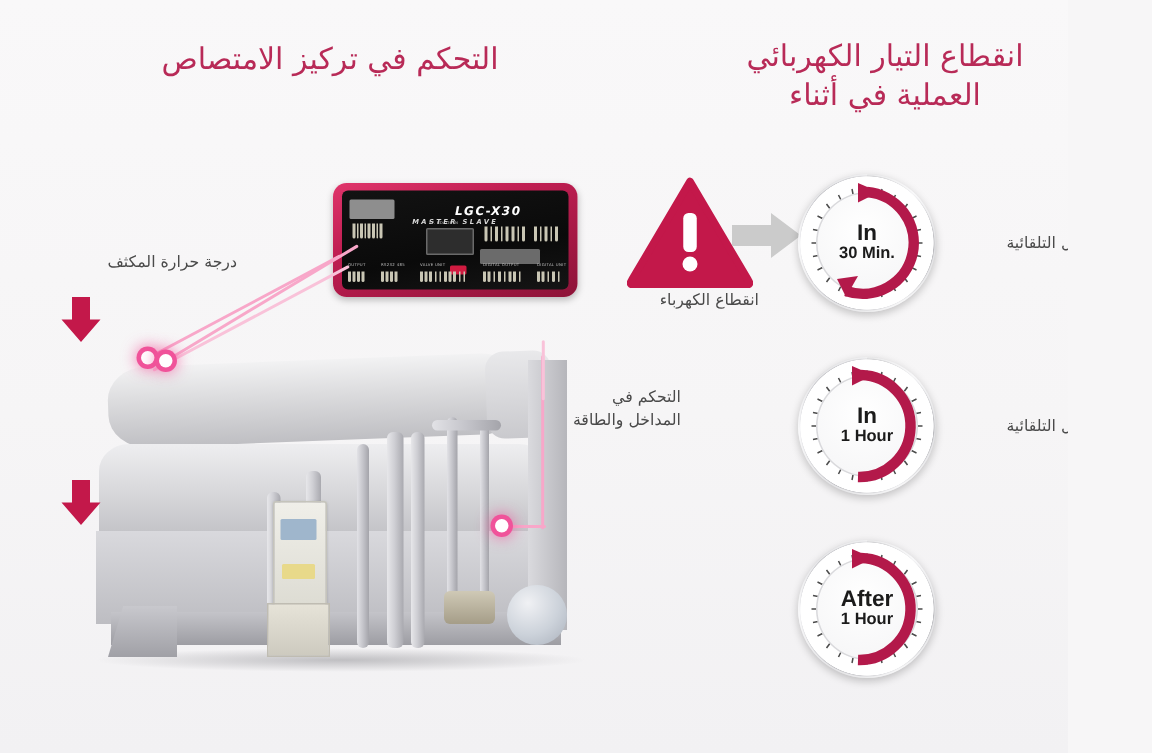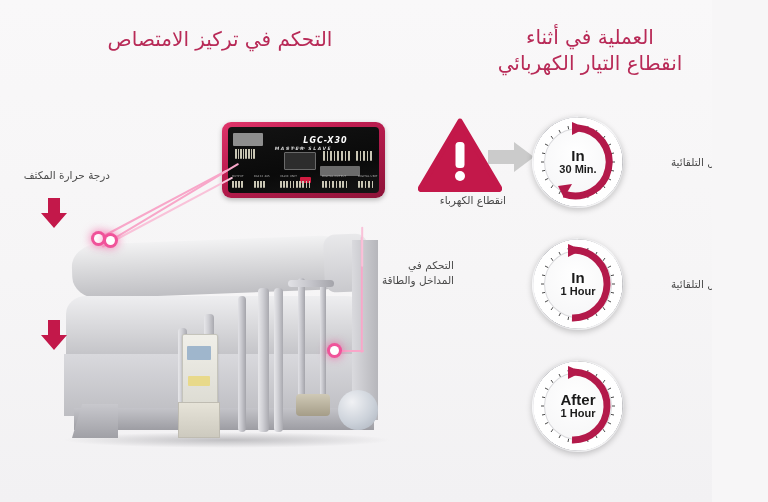--- a/index.html
+++ b/index.html
@@ -156,22 +156,22 @@
   #da2{top:320px;}
 </style>
 </head>
 <body>
 
 <div id="stage">
 
   <div class="title" id="title-left">التحكم في تركيز الامتصاص</div>
 
   <div class="title" id="title-right">
+    <div>انقطاع التيار الكهربائي</div>
     <div>العملية في أثناء</div>
-    <div>انقطاع التيار الكهربائي</div>
   </div>
 
 
   <div id="micom-device">
     <div id="micom-board">
       <div id="board-brand">LGC-X30</div>
       <div id="board-sub">MASTER SLAVE</div>
 
       <div class="chip light" style="left:5px;top:6px;width:30px;height:13px;"></div>
       <div class="pinrow" style="left:7px;top:22px;">
@@ -283,21 +283,21 @@
 
     <div class="mshape" id="m-panel"></div>
     <div class="mshape" id="m-panel-screen"></div>
     <div class="mshape" id="m-panel-key"></div>
     <div class="mshape" id="m-panel-box"></div>
   </div>
 
   <div class="callout-line" style="left:98px;top:238px;width:146px;transform:rotate(-28deg);"></div>
   <div class="callout-line soft" style="left:102px;top:246px;width:148px;transform:rotate(-28deg);"></div>
   <div class="callout-dot" style="left:94px;top:234px;"></div>
-  <div class="callout-text" style="left:0px;top:168px;width:110px;">درجة حرارة المكثف</div>
+  <div class="callout-text" style="left:0px;top:168px;width:110px;padding-left:48px;">درجة حرارة المكثف</div>
 
   <div class="callout-line" style="left:110px;top:240px;width:150px;transform:rotate(-31deg);"></div>
   <div class="callout-dot" style="left:106px;top:236px;"></div>
 
   <div class="callout-line" style="left:362px;top:236px;width:116px;transform:rotate(90deg);transform-origin:0 50%;"></div>
   <div class="callout-line" style="left:340px;top:350px;width:24px;transform:rotate(0deg);"></div>
   <div class="callout-line soft" style="left:362px;top:266px;width:40px;transform:rotate(-90deg);transform-origin:0 50%;"></div>
   <div class="callout-dot" style="left:330px;top:346px;"></div>
   <div class="callout-text" style="left:358px;top:258px;width:96px;">
     <div>التحكم في</div>

